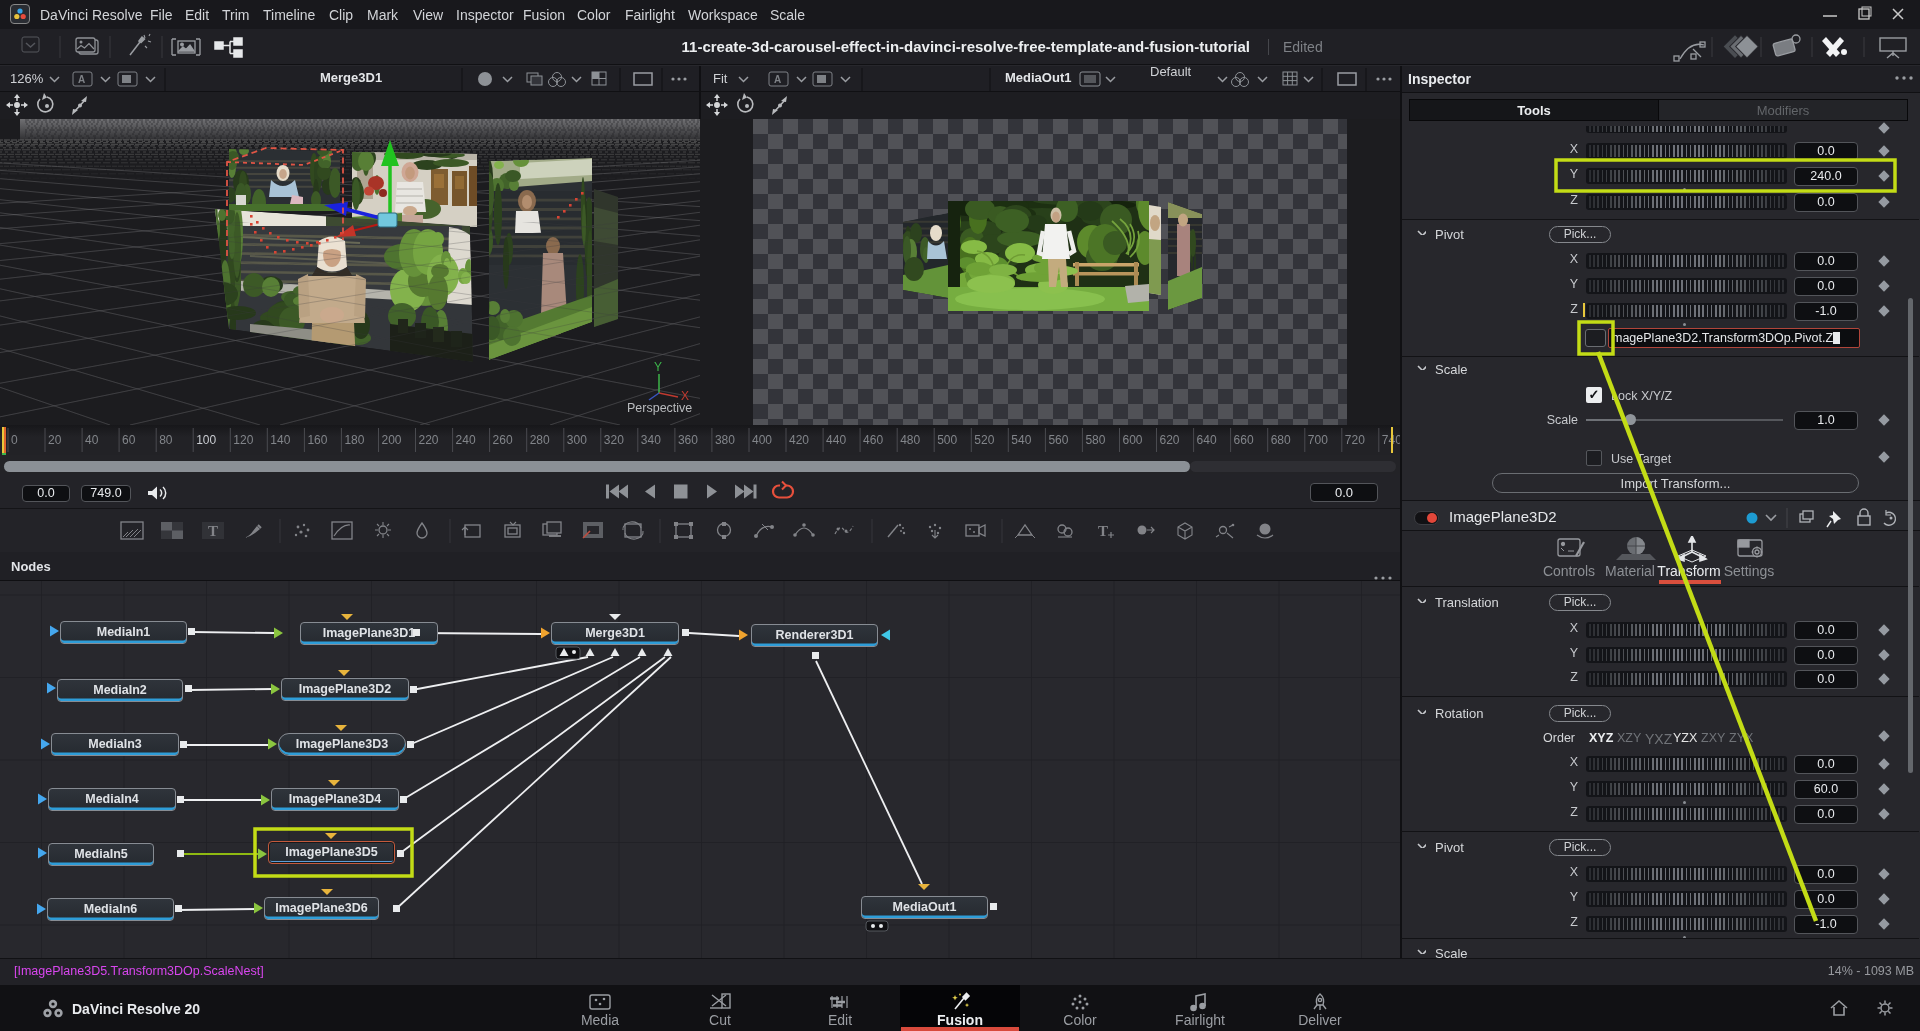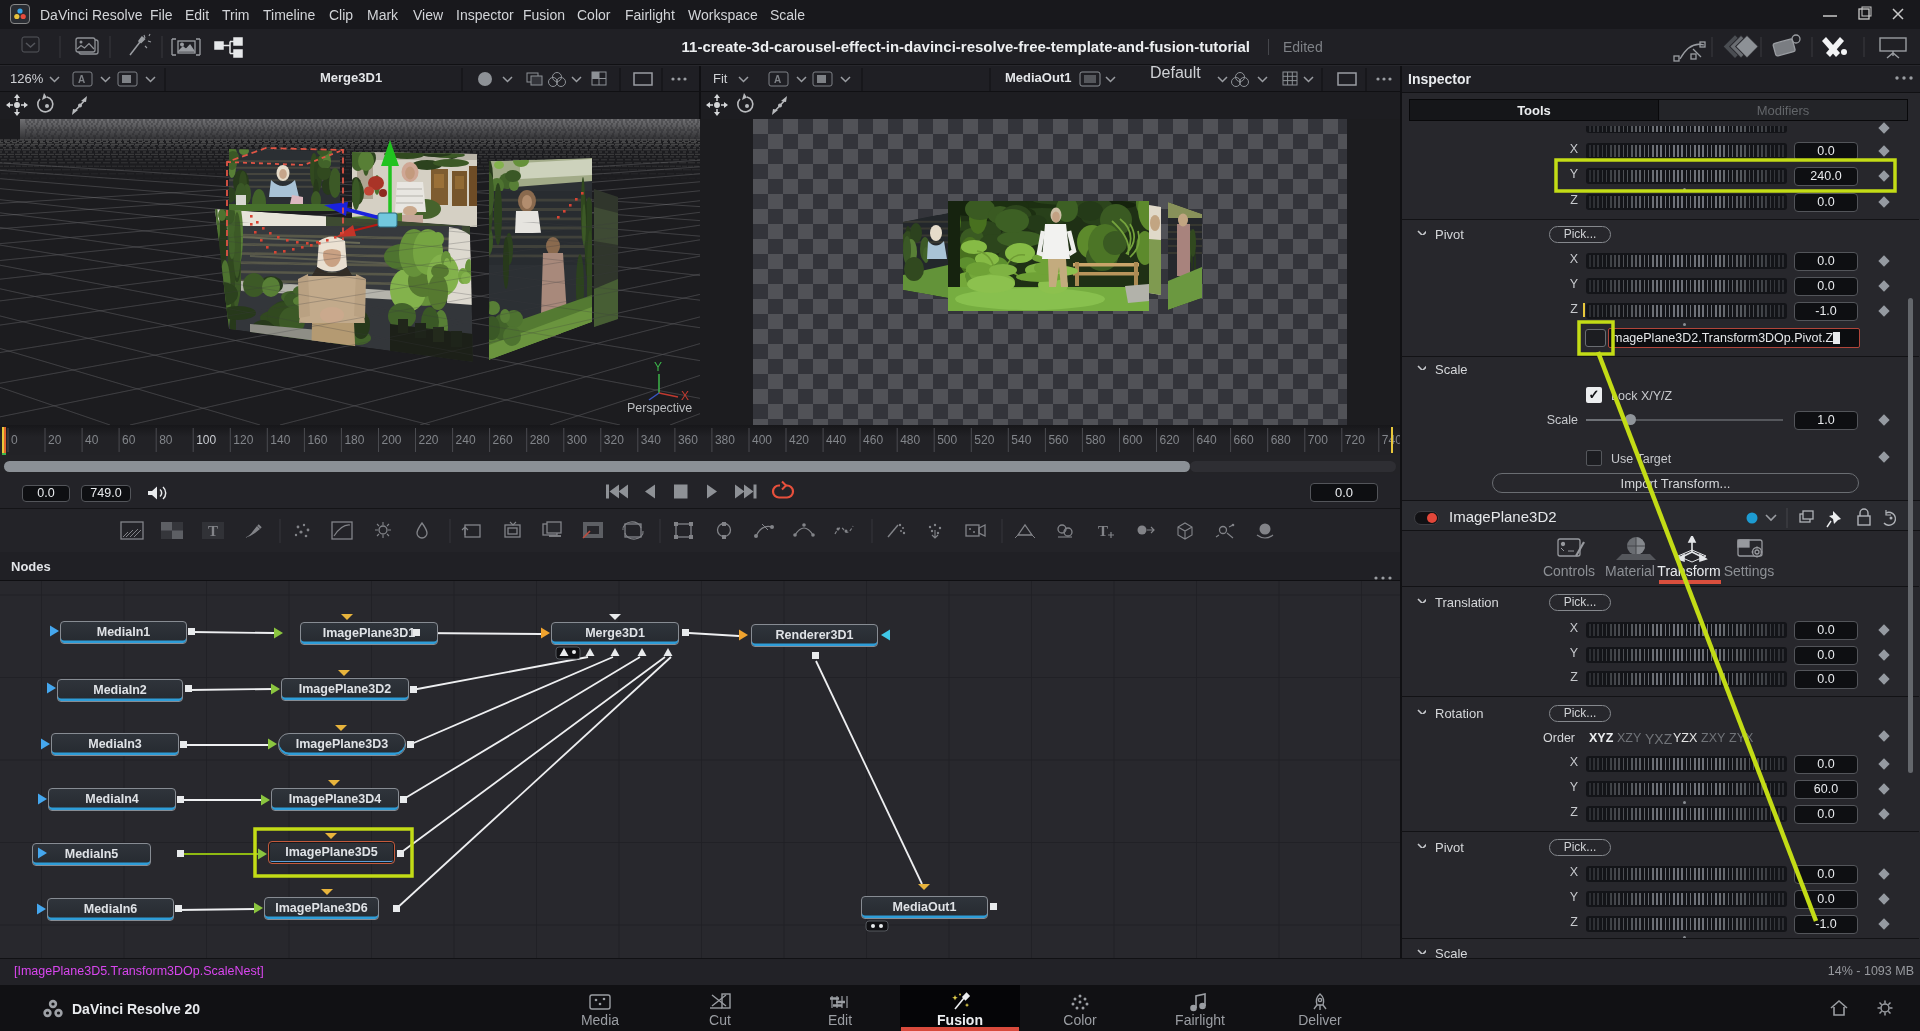--- a/index.html
+++ b/index.html
@@ -113,21 +113,21 @@
 <line x1="204" y1="8" x2="204" y2="28" stroke="#3a3b40"></line>
 <g stroke="#9a9da2" stroke-width="1.4" fill="none">
 <rect x="220" y="9" width="26" height="13"></rect>
       <path d="M233 22 v5 M227 29 l6 -5 6 5"></path>
 </g>
 </svg>
 <div class="abs" style="left:0;top:66px;width:1400px;height:26px;background:#1f1f24;border-bottom:1px solid #101013"></div>
 <div class="txt" style="left:10px;top:71px;color:#cfd1d5;font-size:13px">126%</div>
 <div class="txt" style="left:320px;top:70px;width:120px;color:#e4e6e9;font-size:13px;font-weight:bold">Merge3D1</div>
 <div class="txt" style="left:1005px;top:70px;color:#e4e6e9;font-size:13px;font-weight:bold">MediaOut1</div>
-<div class="txt" style="left:1150px;top:64px;color:#cfd1d5;font-size:16px">Default</div>
+<div class="txt" style="left:1150px;top:64px;color:#cfd1d5;font-size:13px">Default</div>
 <div class="txt" style="left:713px;top:71px;color:#cfd1d5;font-size:13px">Fit</div>
 <svg class="abs" style="left:0;top:66px" width="1400" height="26">
     <path d="M50 11 l4.5 4.5 4.5 -4.5" stroke="#9a9da2" stroke-width="1.5" fill="none"></path>
     <path d="M101 11 l4.5 4.5 4.5 -4.5" stroke="#9a9da2" stroke-width="1.5" fill="none"></path>
     <path d="M146 11 l4.5 4.5 4.5 -4.5" stroke="#9a9da2" stroke-width="1.5" fill="none"></path>
     <rect x="73" y="6" width="19" height="14" rx="2" fill="none" stroke="#7e8186"></rect>
     <text x="78" y="17" fill="#7e8186" font-size="10" font-weight="bold">A</text>
     <rect x="118" y="6" width="19" height="14" rx="2" fill="none" stroke="#7e8186"></rect>
     <rect x="122" y="9" width="9" height="8" fill="#7e8186"></rect>
     <line x1="165" y1="2" x2="165" y2="25" stroke="#101013"></line>
@@ -1058,21 +1058,21 @@
     <div class="node" style="left:60px;top:40px;width:127px;">MediaIn1</div>
     <div class="node" style="left:300px;top:41px;width:138px;">ImagePlane3D1</div>
     <div class="node" style="left:551px;top:41px;width:128px;">Merge3D1</div>
     <div class="node" style="left:751px;top:43px;width:127px;">Renderer3D1</div>
     <div class="node" style="left:57px;top:98px;width:126px;">MediaIn2</div>
     <div class="node" style="left:281px;top:97px;width:128px;">ImagePlane3D2</div>
     <div class="node" style="left:51px;top:152px;width:128px;">MediaIn3</div>
     <div class="node" style="left:278px;top:152px;width:128px;border-radius:11px;">ImagePlane3D3</div>
     <div class="node" style="left:48px;top:207px;width:128px;">MediaIn4</div>
     <div class="node" style="left:271px;top:207px;width:128px;">ImagePlane3D4</div>
-    <div class="node" style="left:32px;top:262px;width:119px;">MediaIn5</div>
+    <div class="node" style="left:48px;top:262px;width:106px;">MediaIn5</div>
     <div class="node" style="left:268px;top:260px;width:127px;border:1.6px solid #c45a3c;box-shadow:inset 0 0 0 1px #16181b, inset 0 -2px 0 #5c9fd8;">ImagePlane3D5</div>
     <div class="node" style="left:47px;top:317px;width:127px;">MediaIn6</div>
     <div class="node" style="left:264px;top:316px;width:115px;">ImagePlane3D6</div>
     <div class="node" style="left:861px;top:315px;width:127px;">MediaOut1</div>
     <svg width="1400" height="377" style="position:absolute;left:0;top:0">
       <polygon points="50,44.5 50,55.5 59,50" fill="#45a7ee"></polygon>
       <polygon points="47,101.5 47,112.5 56,107" fill="#45a7ee"></polygon>
       <polygon points="41,157.5 41,168.5 50,163" fill="#45a7ee"></polygon>
       <polygon points="38,212.5 38,223.5 47,218" fill="#45a7ee"></polygon>
       <polygon points="38,266.5 38,277.5 47,272" fill="#45a7ee"></polygon>

